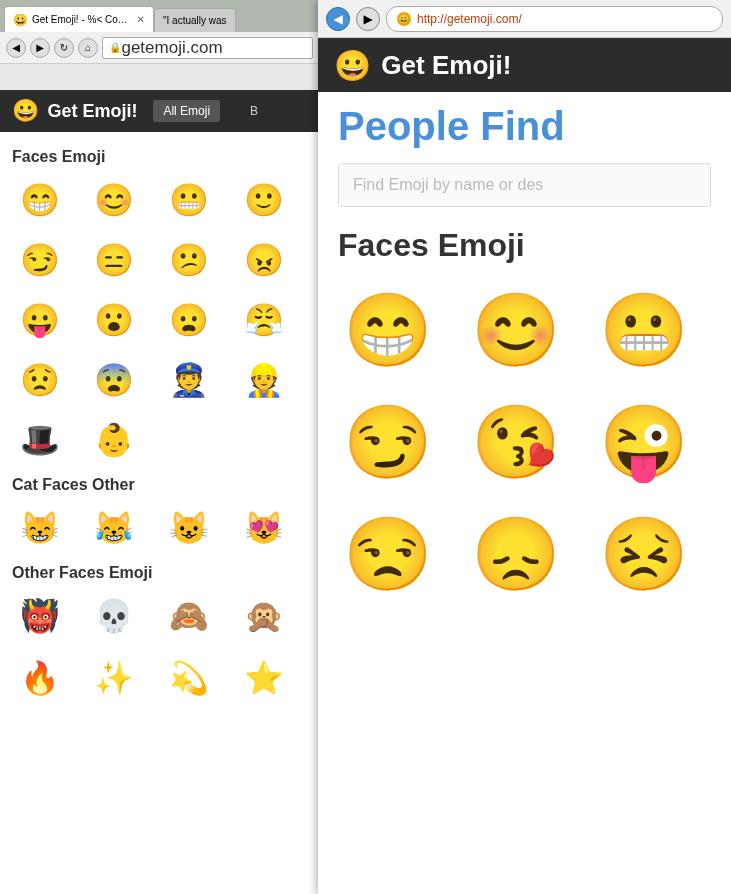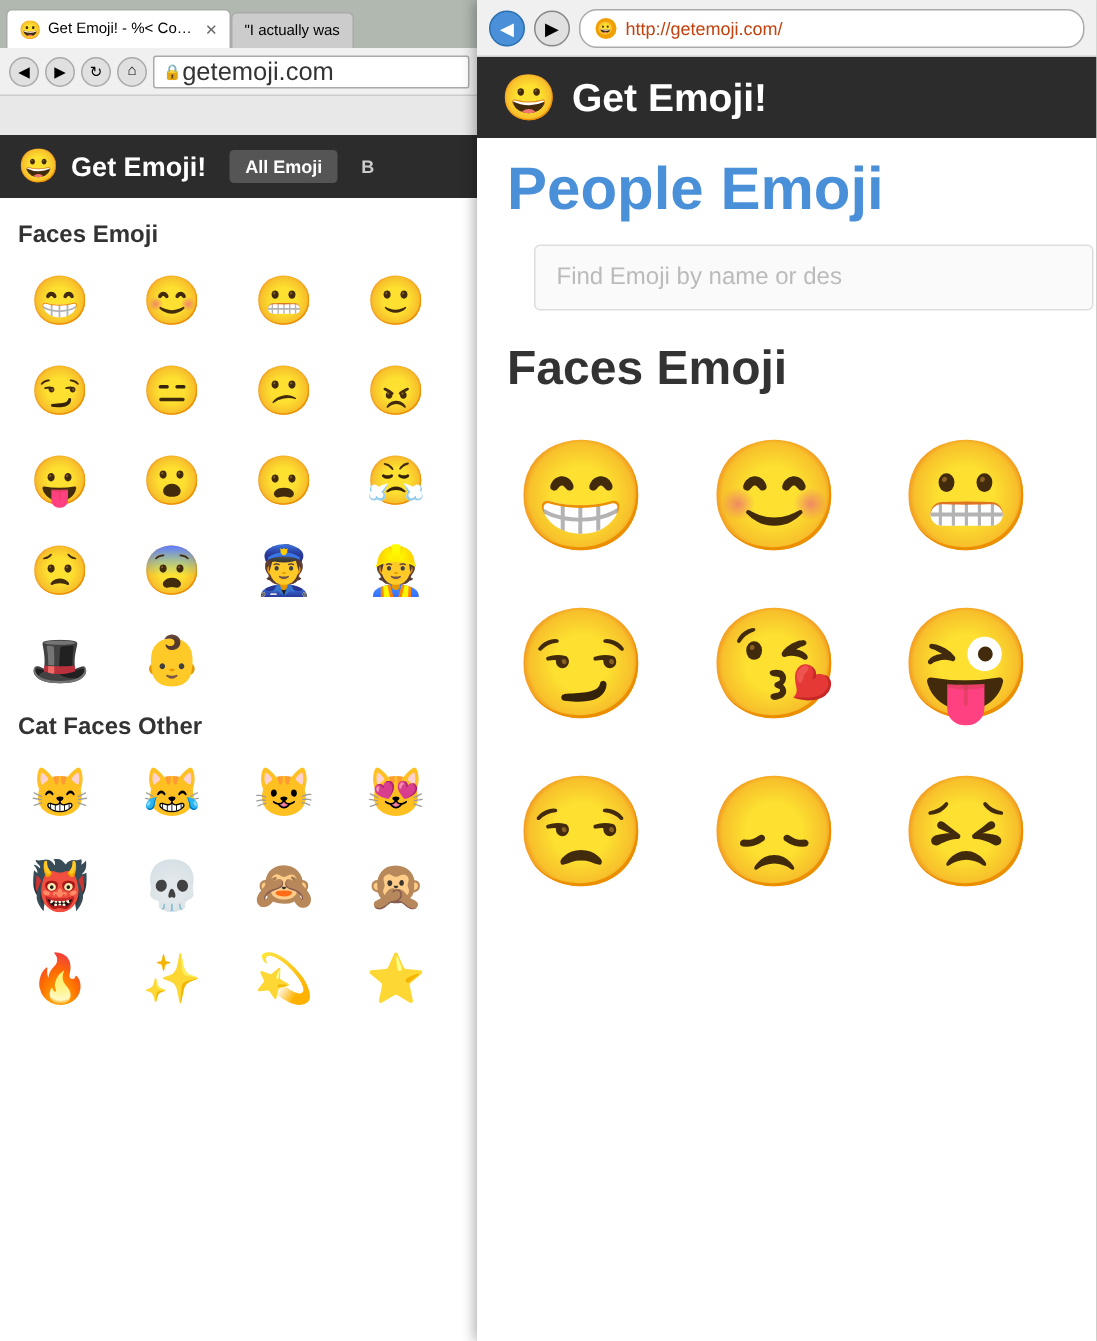--- a/index.html
+++ b/index.html
@@ -94,23 +94,22 @@
     .site-logo-left {
       font-size: 22px;
     }
     .site-title-left {
       color: white;
       font-size: 18px;
       font-weight: bold;
     }
     .nav-links-left {
       display: flex;
-      gap: 6px;
+      gap: 20px;
       margin-left: 8px;
-      font-weight: bold;
     }
     .nav-link-active {
       background: #555;
       color: white;
       padding: 4px 10px;
       font-size: 12px;
       border-radius: 3px;
     }
     .nav-link-inactive {
       color: #ccc;
@@ -227,21 +226,20 @@
       height: 44px;
       border: 1px solid #ddd;
       border-radius: 4px;
       padding: 0 14px;
       font-size: 16px;
       color: #aaa;
       background: #fafafa;
       margin-bottom: 20px;
       display: flex;
       align-items: center;
-      margin-left: 18px;
     }
     .section-title-right {
       font-size: 32px;
       font-weight: bold;
       color: #333;
       margin-bottom: 16px;
     }
     .emoji-grid-right {
       display: grid;
       grid-template-columns: repeat(3, 1fr);
@@ -324,20 +322,21 @@
     </div>
 
     <div class="section-title-left">Cat Faces Other</div>
     <div class="emoji-grid">
       <div class="emoji-item-left">😸</div>
       <div class="emoji-item-left">😹</div>
       <div class="emoji-item-left">😺</div>
       <div class="emoji-item-left">😻</div>
     </div>
 
+    <div class="section-title-left">Other Faces Emoji</div>
     <div class="emoji-grid">
       <div class="emoji-item-left">👹</div>
       <div class="emoji-item-left">💀</div>
       <div class="emoji-item-left">🙈</div>
       <div class="emoji-item-left">🙊</div>
     </div>
 
     <div class="emoji-grid">
       <div class="emoji-item-left">🔥</div>
       <div class="emoji-item-left">✨</div>
@@ -360,21 +359,21 @@
       <span style="font-size:12px; color:#c2410c;">http://getemoji.com/</span>
     </div>
   </div>
 
   <div class="site-header-right">
     <span class="site-logo-right">😀</span>
     <span class="site-title-right">Get Emoji!</span>
   </div>
 
   <div class="right-content">
-    <div class="page-subtitle">People Emoji</div>
+    <div class="page-subtitle">People Find</div>
 
     <div class="search-bar">
       <span style="color:#bbb; font-size:16px;">Find Emoji by name or des</span>
     </div>
 
     <div class="section-title-right">Faces Emoji</div>
 
     <div class="emoji-grid-right">
 
       <div class="emoji-item-right">😁</div>

